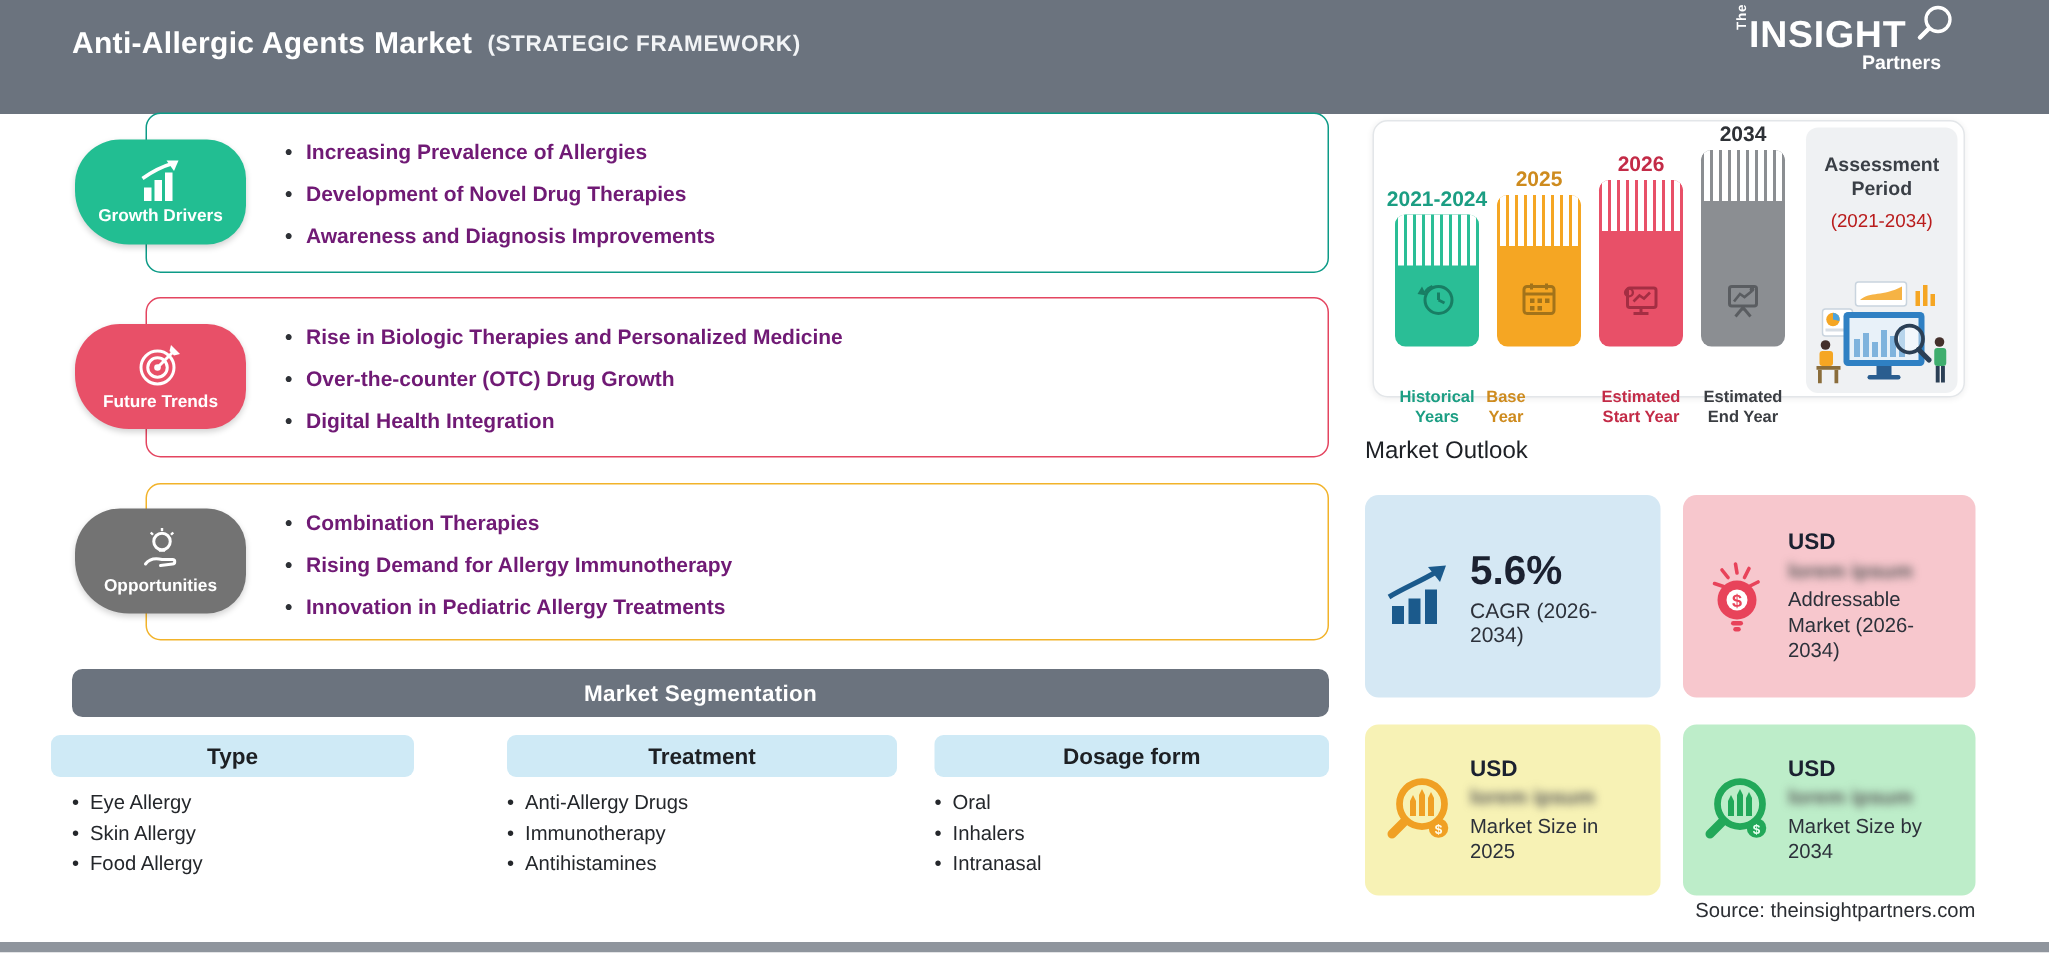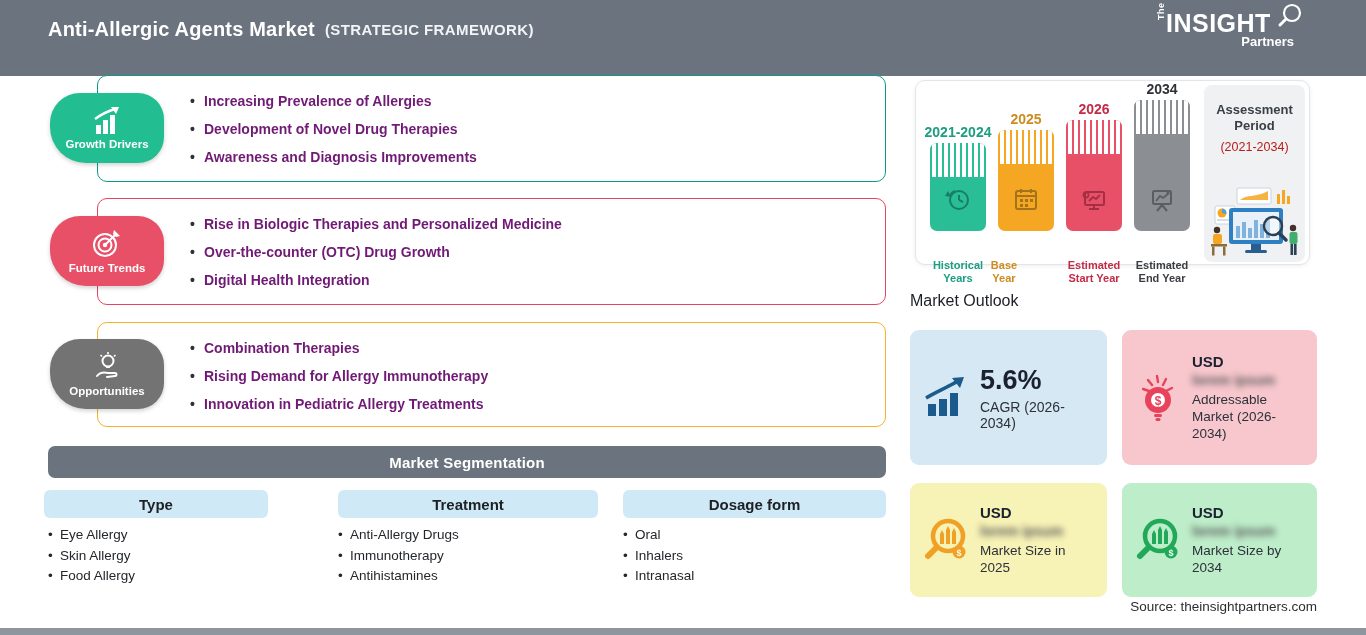--- a/index.html
+++ b/index.html
@@ -30,21 +30,21 @@
   .fw-pill { position:absolute; left:50px; width:114px; height:70px; border-radius:30px 26px 26px 36px; display:flex; flex-direction:column; align-items:center; justify-content:center; gap:2px; box-shadow:0 2px 4px rgba(0,0,0,.18); }
   .fw-pill-1 { top:93px; background:#22be92; }
   .fw-pill-2 { top:216px; background:#e85068; }
   .fw-pill-3 { top:339px; background:#737373; }
   .fw-pill-label { color:#fff; font-size:11.5px; font-weight:bold; }
 
   
   .seg-bar { position:absolute; left:48px; top:446px; width:838px; height:32px; background:#6b737e; border-radius:7px; display:flex; align-items:center; justify-content:center; }
   .seg-bar-title { color:#fff; font-size:15px; font-weight:bold; letter-spacing:.2px; }
   .seg-col-header { position:absolute; top:490px; height:28px; background:#cfeaf6; border-radius:6px; display:flex; align-items:center; justify-content:center; font-size:15px; font-weight:bold; color:#1d2024; }
-  .seg-col-header-1 { left:44px; width:224px; }
+  .seg-col-header-1 { left:34px; width:242px; }
   .seg-col-header-2 { left:338px; width:260px; }
   .seg-col-header-3 { left:623px; width:263px; }
   .seg-list { position:absolute; top:525px; list-style:none; }
   .seg-list-1 { left:48px; } .seg-list-2 { left:338px; } .seg-list-3 { left:623px; }
   .seg-list li { font-size:13.5px; color:#24272b; line-height:20.5px; position:relative; padding-left:12px; }
   .seg-list li::before { content:"•"; position:absolute; left:0; color:#24272b; }
 
   
   .tl-card { position:absolute; left:915px; top:80px; width:395px; height:185px; background:#fff; border:1px solid #e3e6e9; border-radius:10px; box-shadow:0 1px 4px rgba(0,0,0,.07); }
   .tl-assessment { position:absolute; right:4px; top:4px; width:101px; height:177px; background:#eff1f3; border-radius:8px; }

